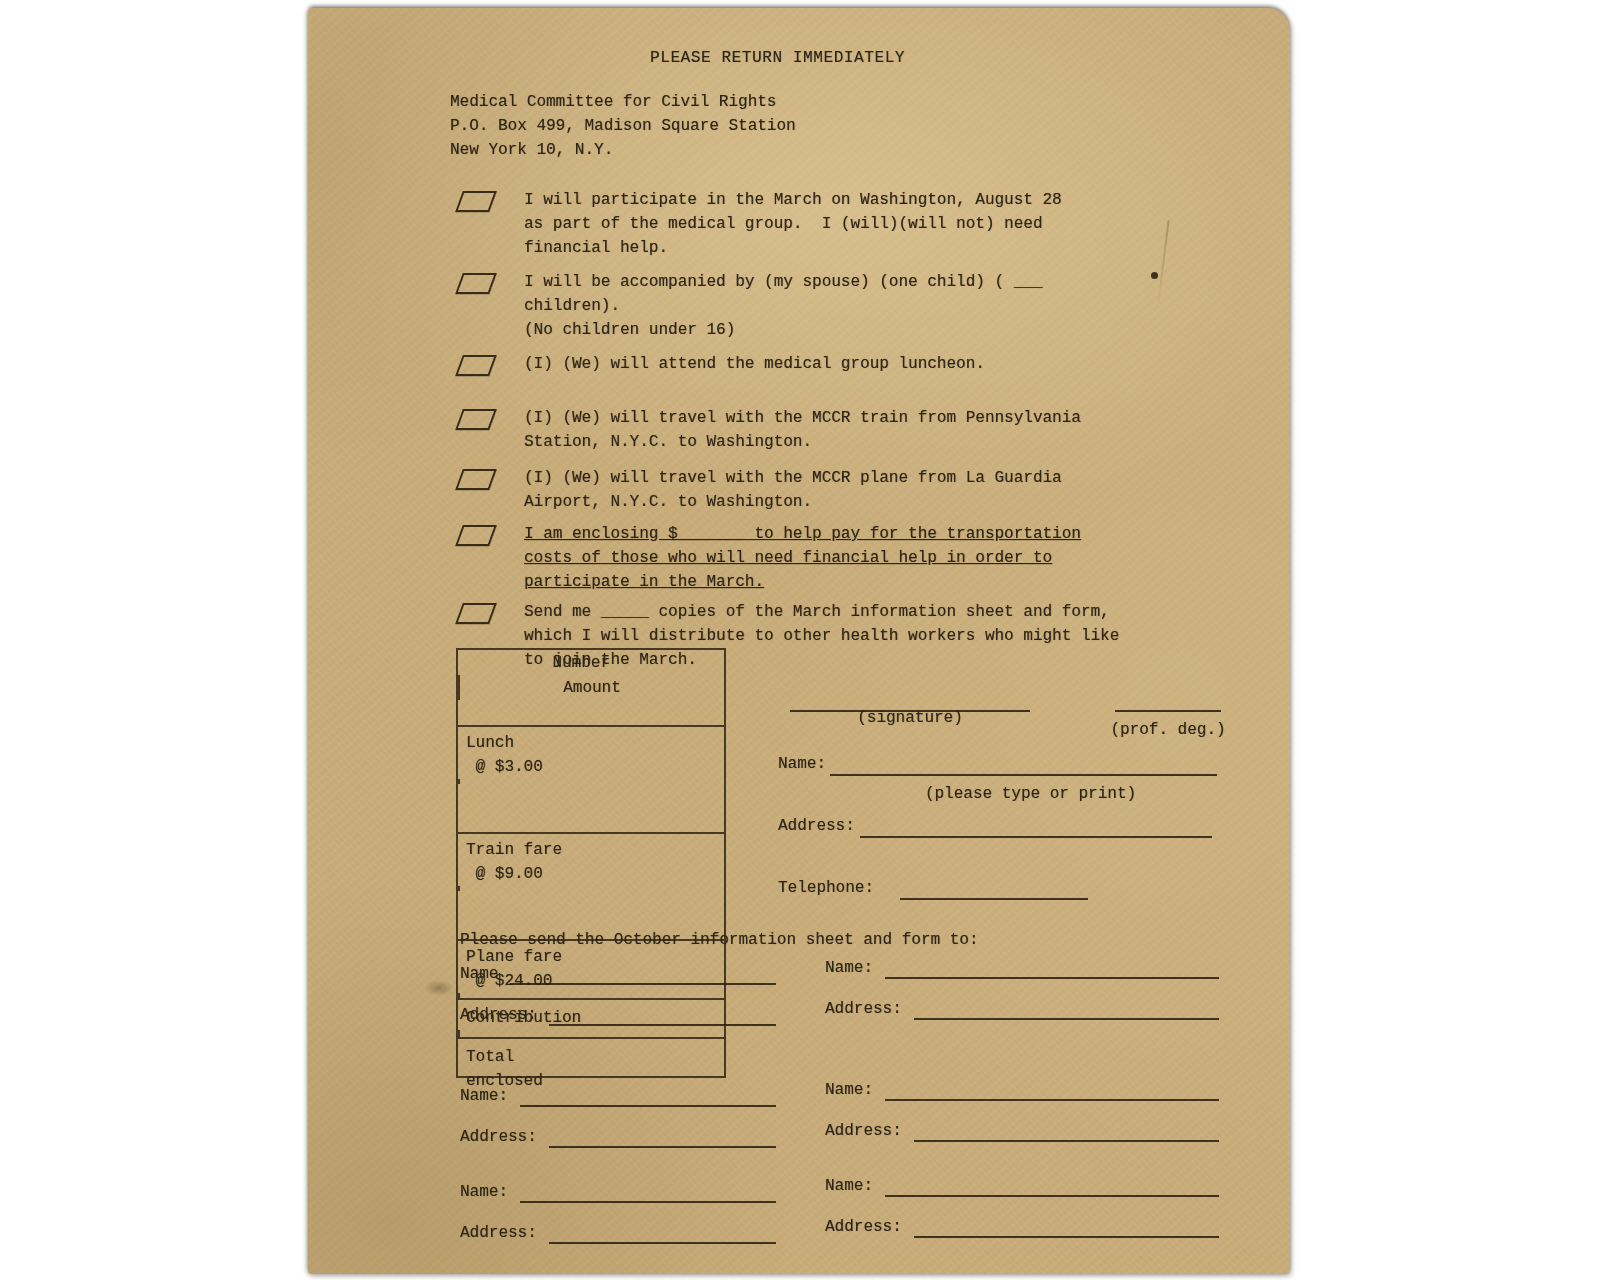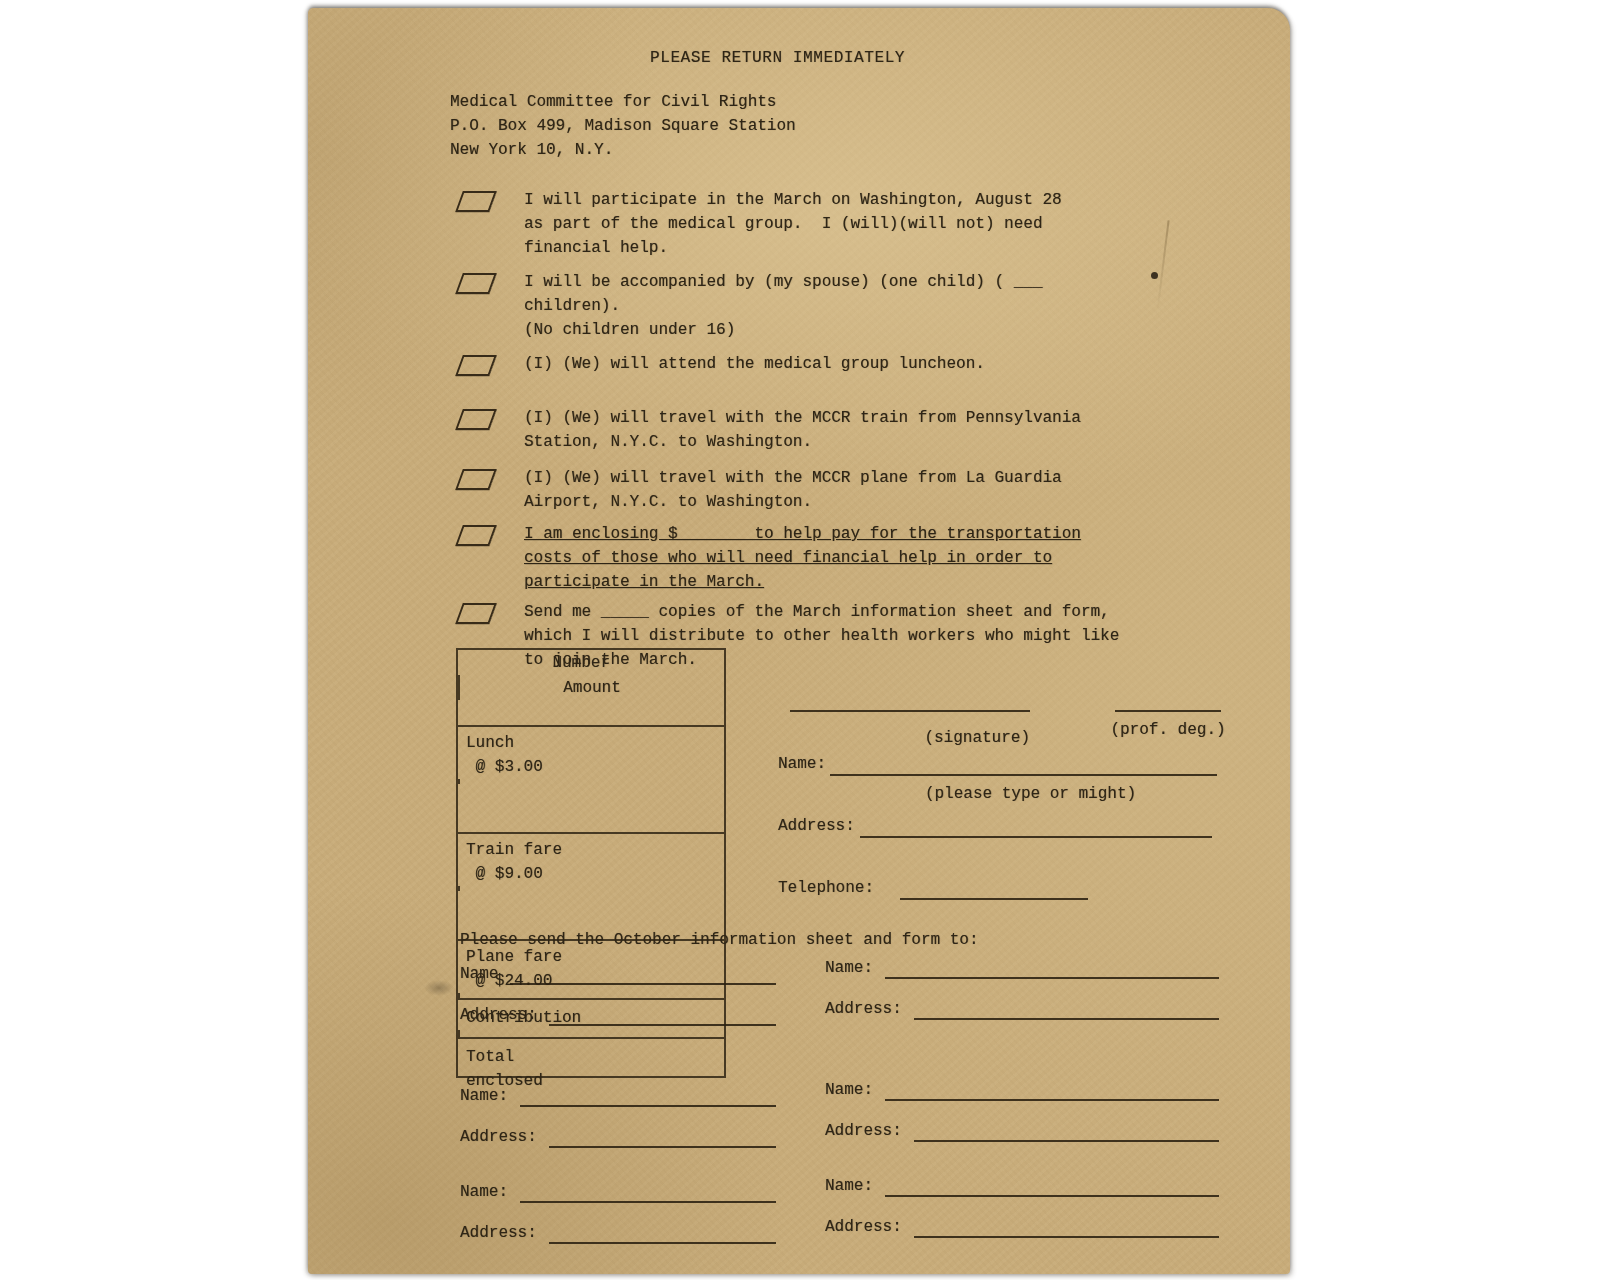--- a/index.html
+++ b/index.html
@@ -76,21 +76,21 @@
   .td.head-right { flex: 1; text-align: center; padding-top: 1px; }
   .td.label      { width: 118px; padding: 4px 0 0 8px; }
   .td.num        { width: 52px; }
   .td.label-wide { width: 137px; padding: 6px 0 0 8px; }
   .td.amount     { flex: 1; }
 
   
   .sig-block { left: 470px; top: 640px; width: 450px; height: 270px; }
   .rule { border-bottom: 2px solid rgba(42,32,16,0.88); height: 0; }
   .sig-line   { left: 12px;  top: 62px;  width: 240px; }
-  .sig-cap    { left: 12px;  top: 78px;  width: 240px; text-align: right; }
+  .sig-cap    { left: 12px;  top: 58px;  width: 240px; text-align: center; }
   .prof-line  { left: 337px; top: 62px;  width: 106px; }
   .prof-cap   { left: 328px; top: 70px;  width: 124px; text-align: center; }
   .name-lbl   { left: 0;     top: 104px; }
   .name-line  { left: 52px;  top: 126px; width: 387px; }
   .type-cap   { left: 130px; top: 134px; width: 245px; text-align: center; }
   .addr-lbl   { left: 0;     top: 166px; }
   .addr-line  { left: 82px;  top: 188px; width: 352px; }
   .tel-lbl    { left: 0;     top: 228px; }
   .tel-line   { left: 122px; top: 250px; width: 188px; }
 
@@ -216,21 +216,21 @@
   </div>
 
   <div class="sig-block">
     <div class="rule sig-line"></div>
     <div class="txt sig-cap">(signature)</div>
     <div class="rule prof-line"></div>
     <div class="txt prof-cap">(prof. deg.)</div>
 
     <div class="txt name-lbl">Name:</div>
     <div class="rule name-line"></div>
-    <div class="txt type-cap">(please type or might)</div>
+    <div class="txt type-cap">(please type or print)</div>
 
     <div class="txt addr-lbl">Address:</div>
     <div class="rule addr-line"></div>
 
     <div class="txt tel-lbl">Telephone:</div>
     <div class="rule tel-line"></div>
   </div>
 
   <div class="txt send-title">Please send the October information sheet and form to:</div>
 

